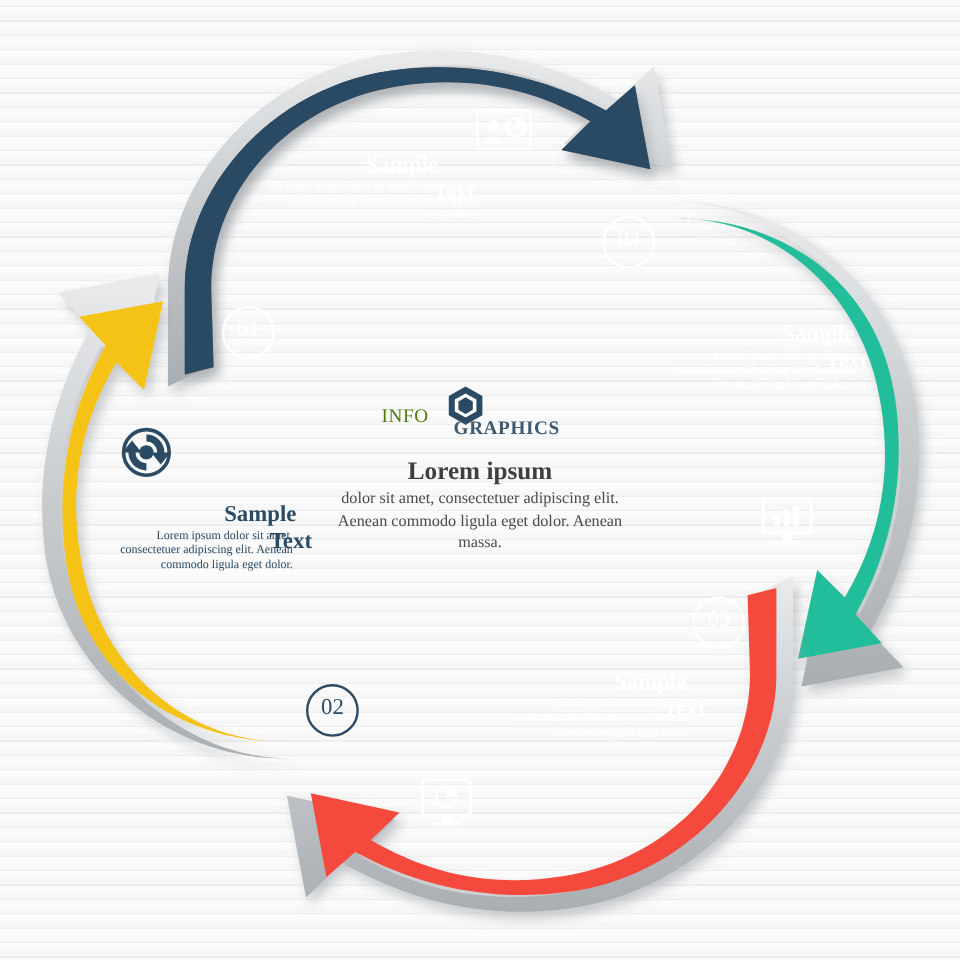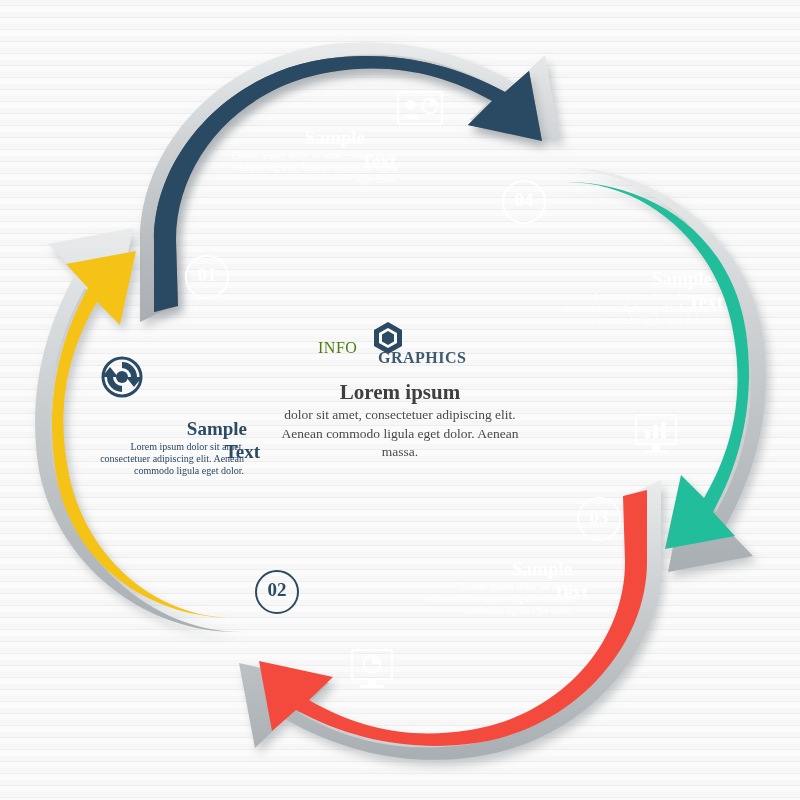--- a/index.html
+++ b/index.html
@@ -13,21 +13,21 @@
         #fbfbfb 6px, #fbfbfb 12px);
     position:relative;
   }
   #stage{position:absolute;left:0;top:0;width:800px;height:800px;}
   svg{display:block;}
 
   
   .tx{position:absolute;text-align:center;line-height:1.18;}
   .sample{font-weight:bold;font-size:19px;text-align:right;}
   .body{font-size:10px;}
-  .num{font-weight:bold;}
+  .num{font-weight:normal;}
 
   .white{color:#ffffff;}
   .dark{color:#2b4a63;}
 
   .center-lorem{
     position:absolute;left:275px;top:378px;width:250px;text-align:center;
     color:#4a4a4a;font-size:13.5px;line-height:1.35;
   }
   .center-lorem b{font-size:21px;color:#3f3f3f;font-weight:bold;}
   .infographics{

